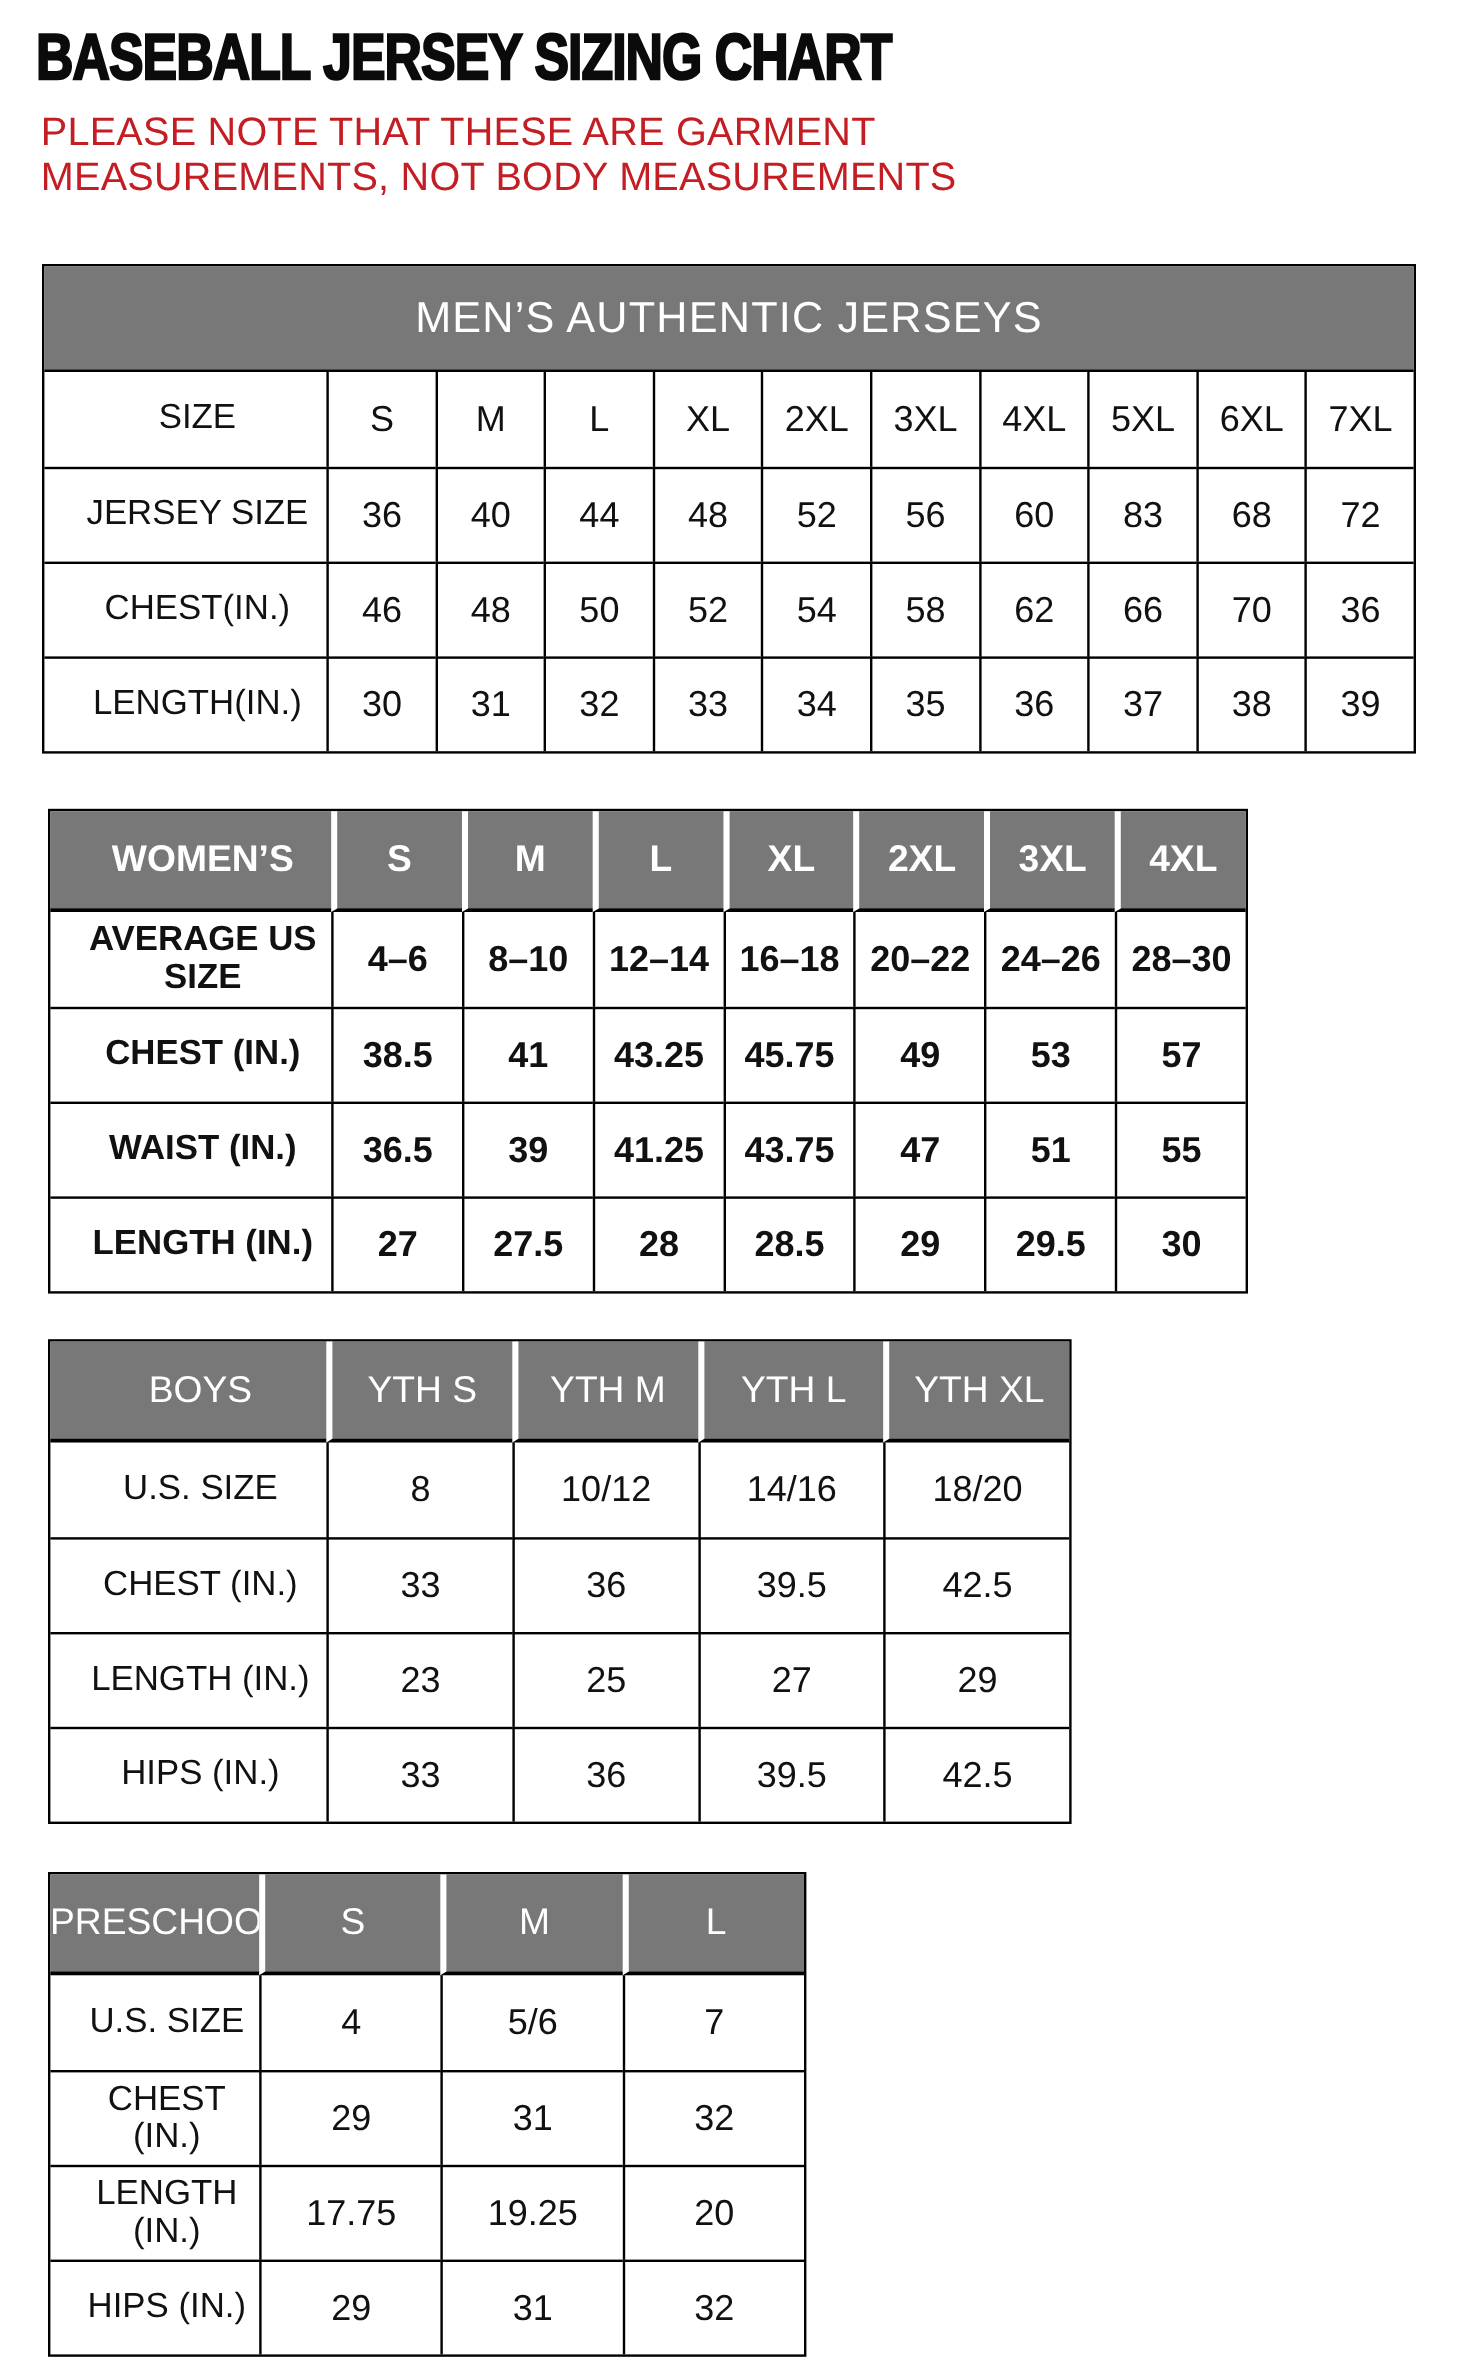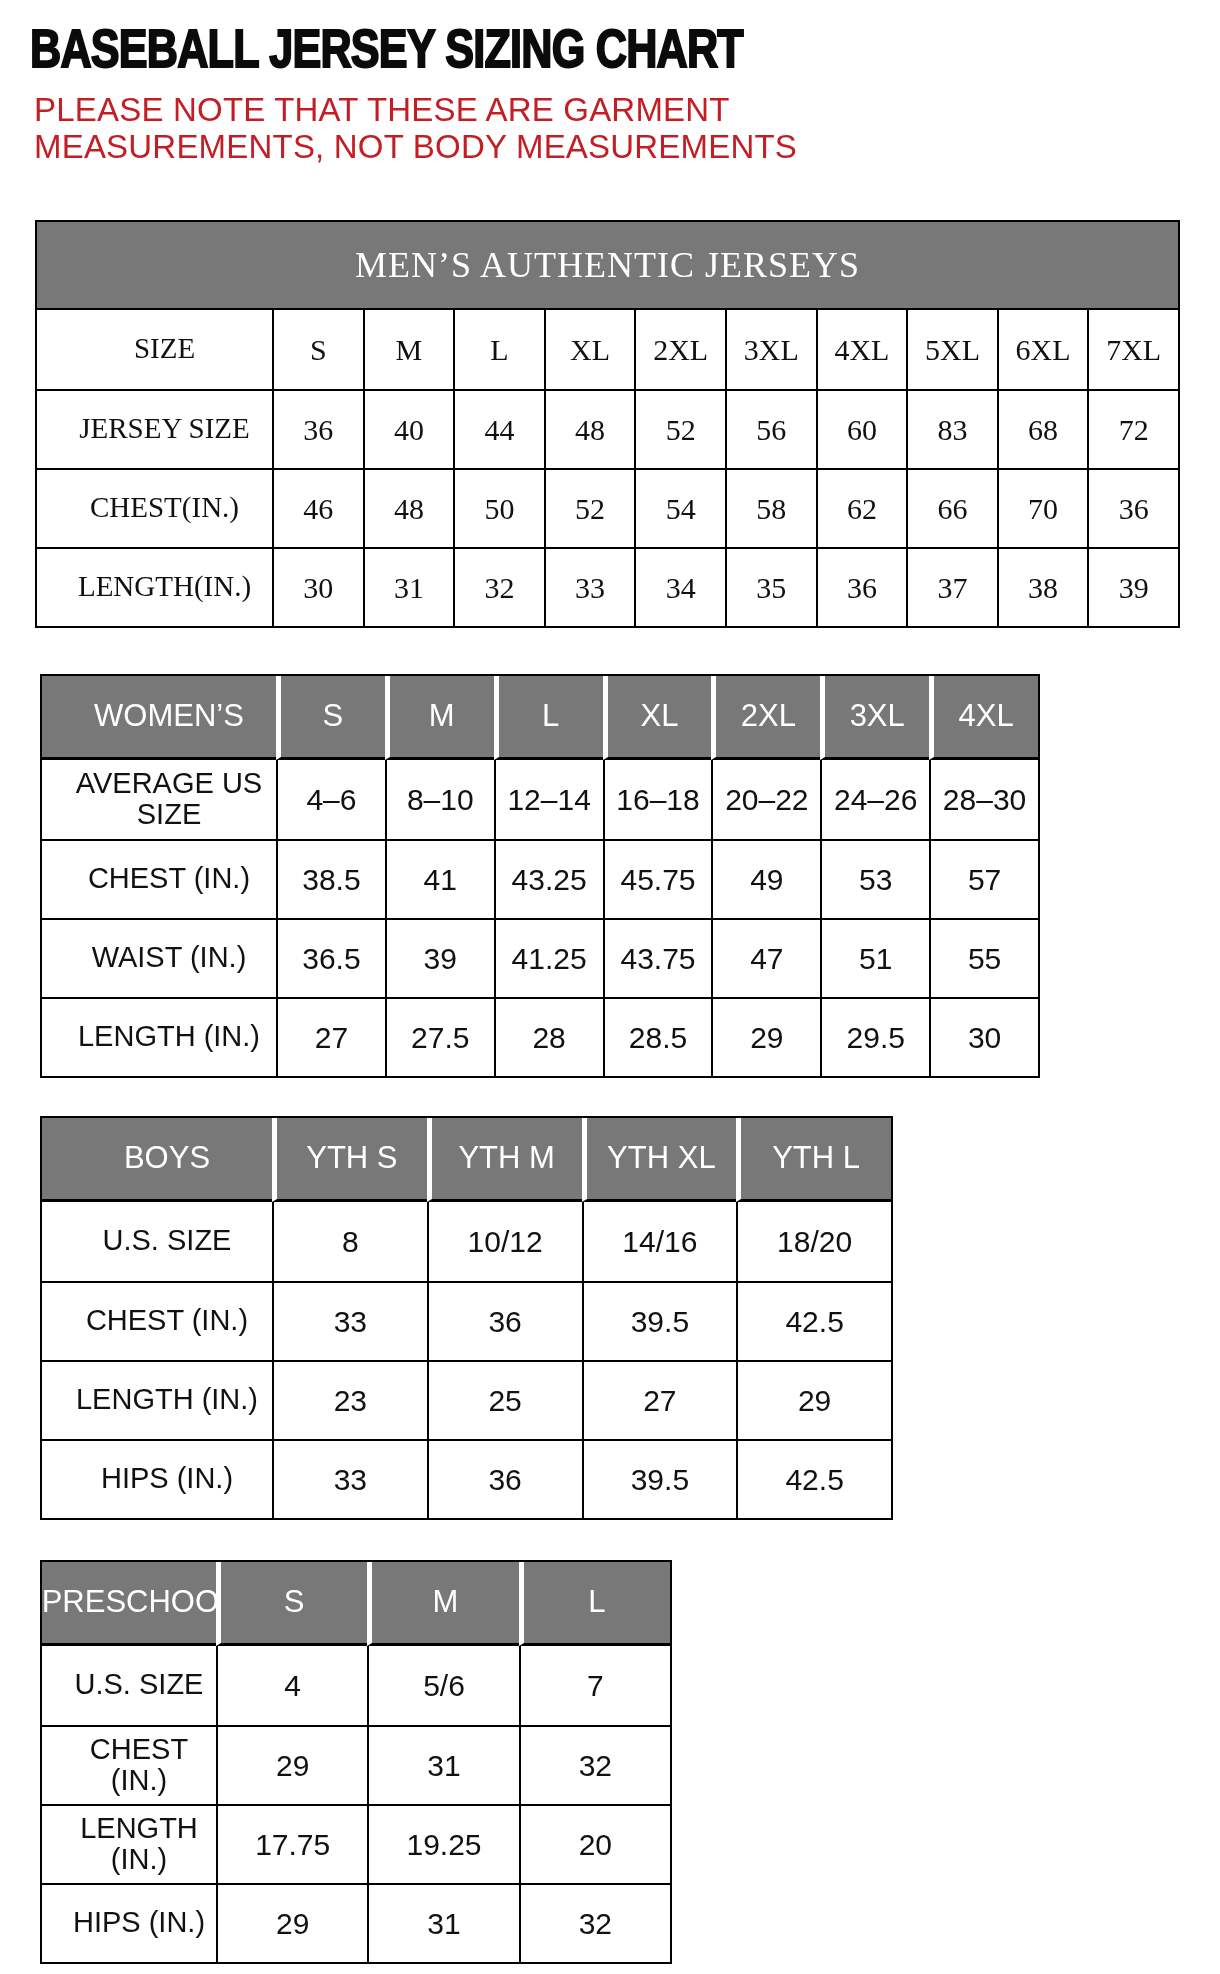--- a/index.html
+++ b/index.html
@@ -20,22 +20,22 @@
   .note {
     margin:14px 0 0 34px; max-width:905px;
     font-size:33px; line-height:1.14; color:#c41e25;
     letter-spacing:0.2px;
   }
 
   .sz-table {
     display:grid; background:#fff;
     border:2px solid #000; box-sizing:border-box;
   }
-  .mens      { margin:54px 0 0 35px; width:1145px; grid-template-columns:235px repeat(10,1fr);font-family:Liberation Serif, serif; }
-  .womens    { margin:46px 0 0 40px; width:1000px; grid-template-columns:234px repeat(7,1fr); }
+  .mens      { margin:54px 0 0 35px; width:1145px; grid-template-columns:235px repeat(10,1fr); }
+  .womens    { margin:46px 0 0 40px; width:1000px; grid-template-columns:234px repeat(7,1fr);font-weight:bold; }
   .boys      { margin:38px 0 0 40px; width:853px;  grid-template-columns:230px repeat(4,1fr); }
   .preschool { margin:40px 0 0 40px; width:632px;  grid-template-columns:174px repeat(3,1fr); }
 
   .banner {
     grid-column:1 / -1; background:#787878; color:#fff;
     min-height:86px; display:flex; align-items:center; justify-content:center;
     font-size:36px; letter-spacing:1px; border-bottom:2px solid #000;
   }
 
   .cell {
@@ -154,22 +154,22 @@
       <div class="cell val bl bt">28.5</div>
       <div class="cell val bl bt">29</div>
       <div class="cell val bl bt">29.5</div>
       <div class="cell val bl bt">30</div>
     </section>
 
   <section class="sz-table boys">
       <div class="cell hdr lbl">BOYS</div>
       <div class="cell hdr sep">YTH S</div>
       <div class="cell hdr sep">YTH M</div>
+      <div class="cell hdr sep">YTH L</div>
       <div class="cell hdr sep">YTH XL</div>
-      <div class="cell hdr sep">YTH L</div>
       <div class="cell lbl">U.S. SIZE</div>
       <div class="cell val bl">8</div>
       <div class="cell val bl">10/12</div>
       <div class="cell val bl">14/16</div>
       <div class="cell val bl">18/20</div>
       <div class="cell lbl bt">CHEST (IN.)</div>
       <div class="cell val bl bt">33</div>
       <div class="cell val bl bt">36</div>
       <div class="cell val bl bt">39.5</div>
       <div class="cell val bl bt">42.5</div>

